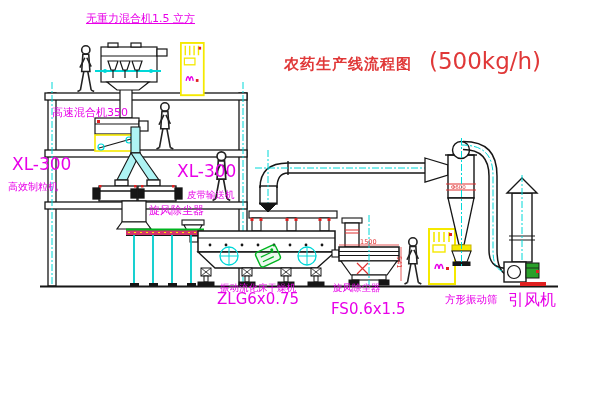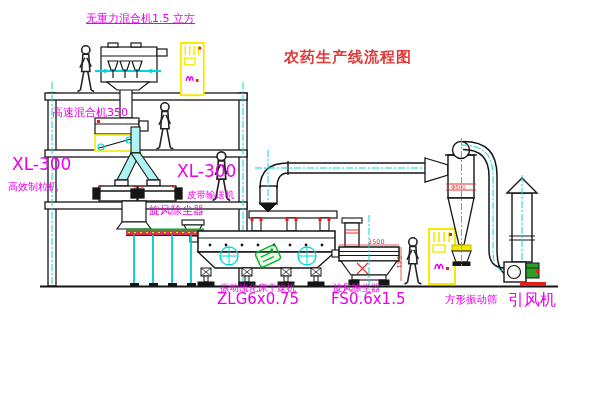--- a/index.html
+++ b/index.html
@@ -242,39 +242,40 @@
   </g>
 
   <use href="#person-def" transform="translate(76,45) scale(0.98)"></use>
   <use href="#person-def" transform="translate(155,102) scale(0.99)"></use>
   <use href="#person-def" transform="translate(211,151) scale(1.04)"></use>
   <use href="#person-def" transform="translate(403,237) scale(0.99)"></use>
 </svg>
 
 <div id="title">
   <span class="t-cn">农药生产线流程图</span>
+  <span class="t-cap">(500kg/h)</span>
 </div>
 
 <div class="lbl" style="left:86px;top:13px;font-size:11px;text-decoration:underline;">无重力混合机1.5 立方</div>
 <div class="lbl" style="left:52px;top:107px;font-size:11px;">高速混合机350</div>
 
 <div class="lbl" style="left:12px;top:156px;font-size:17px;">XL-300</div>
 <div class="lbl" style="left:8px;top:182px;font-size:10px;">高效制粒机</div>
 
 <div class="lbl" style="left:177px;top:163px;font-size:17px;">XL-300</div>
 <div class="lbl" style="left:187px;top:190px;font-size:9.5px;">皮带输送机</div>
 
 <div class="lbl" style="left:149px;top:205px;font-size:11px;">旋风除尘器</div>
 
 <div class="lbl" style="left:220px;top:283px;font-size:9.5px;">振动流化床干燥机</div>
 <div class="lbl" style="left:217px;top:292px;font-size:15px;">ZLG6x0.75</div>
 
 <div class="lbl" style="left:333px;top:283px;font-size:9.5px;">旋风除尘器</div>
-<div class="lbl" style="left:331px;top:292px;font-size:15px;">FS0.6x1.5</div>
+<div class="lbl" style="left:331px;top:302px;font-size:15px;">FS0.6x1.5</div>
 
 <div class="lbl" style="left:445px;top:294px;font-size:10.5px;">方形振动筛</div>
 <div class="lbl" style="left:508px;top:292px;font-size:16px;">引风机</div>
 
-<div class="dim" style="left:360px;top:238px;margin-left:8px;">1500</div>
+<div class="dim" style="left:360px;top:238px;">1500</div>
 <div class="dim dim-v" style="left:403px;top:256px;">541</div>
 <div class="dim" style="left:451px;top:184px;font-size:5.5px;">Φ600</div>
 
 </div>
 
 </body></html>

